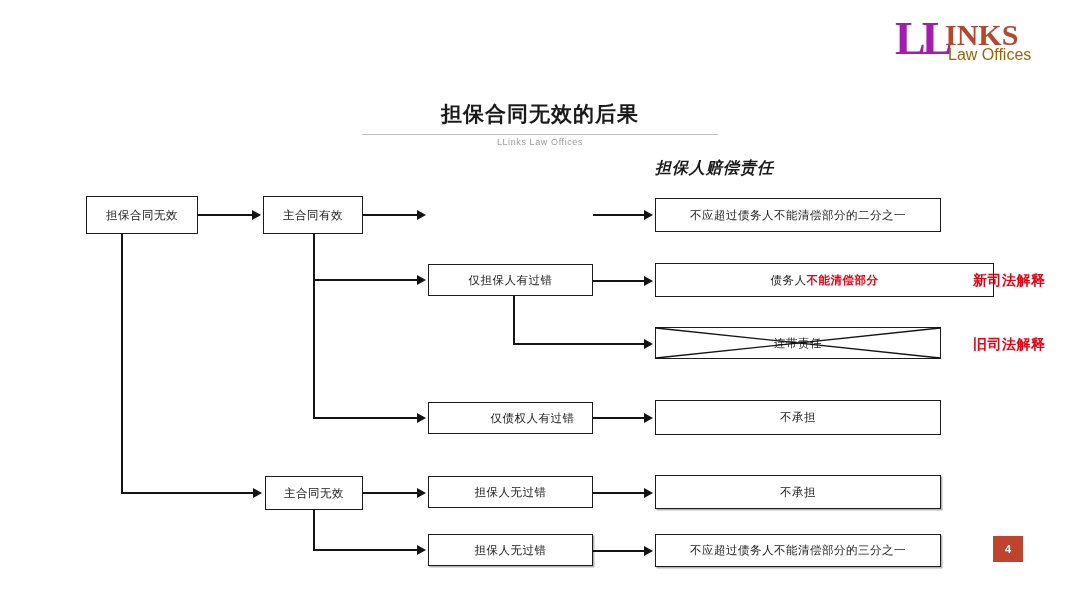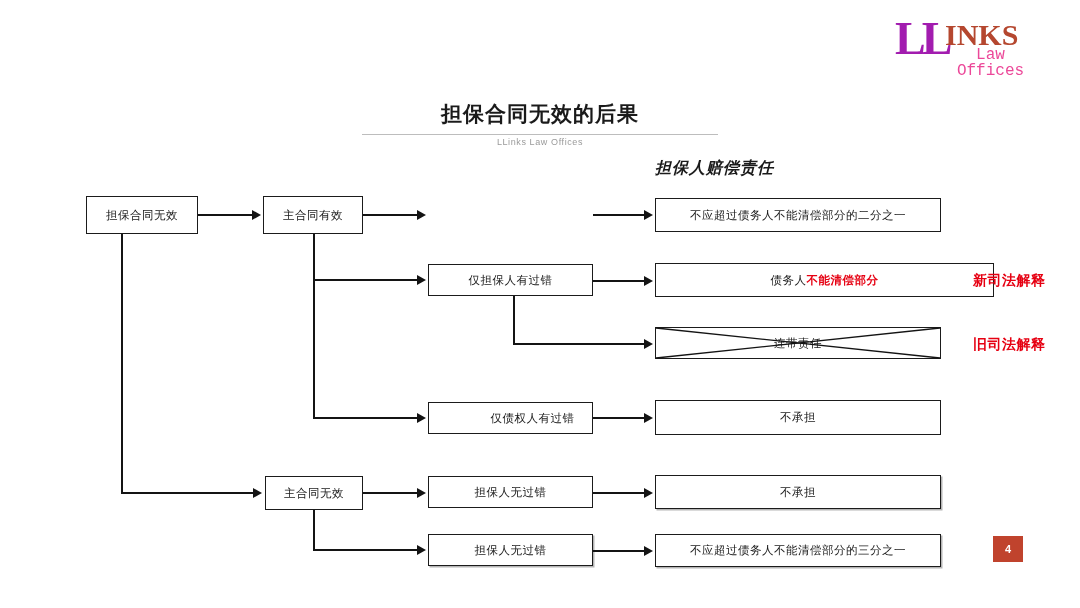--- a/index.html
+++ b/index.html
@@ -49,23 +49,23 @@
     font-family: "Liberation Serif", "DejaVu Serif", serif;
     font-weight: bold;
     font-size: 30px;
     color: #b5472f;
     letter-spacing: 0px;
   }
   #logo-sub {
     position: absolute;
     left: 55px;
     top: 29px;
-    font-family: Liberation Mono, monospace;
+    font-family: Liberation Sans, sans-serif;
     font-size: 16px;
-    color: #ec4899;
+    color: #a16207;
     letter-spacing: 0px;
   }
   #logo-cn {
     position: absolute;
     left: 0px;
     top: 54px;
     width: 140px;
     font-family: "DejaVu Sans", sans-serif;
     font-size: 15px;
     font-weight: bold;

